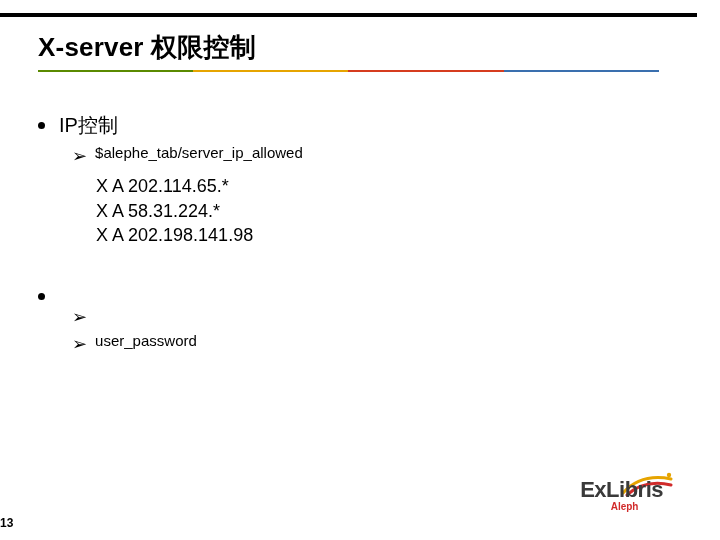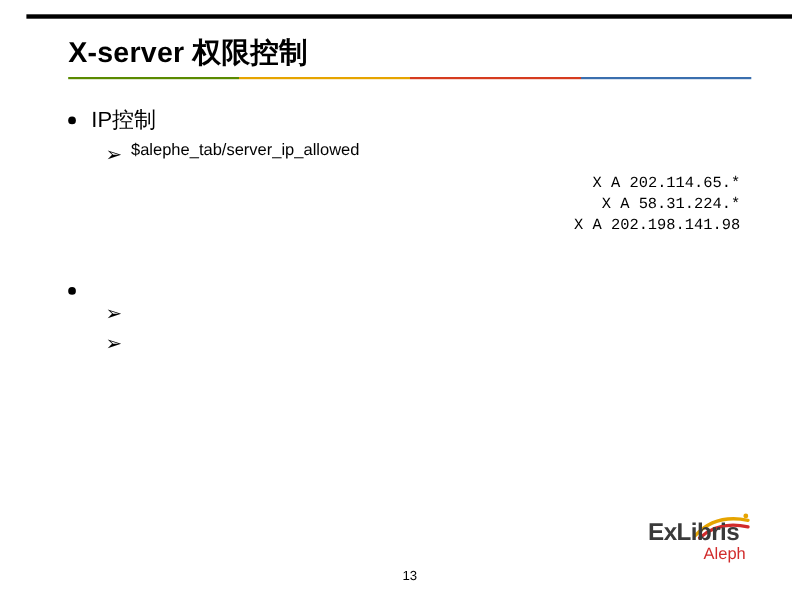--- a/index.html
+++ b/index.html
@@ -11,21 +11,20 @@
     font-family: "Verdana", "Arial", sans-serif;
     color: #000;
     overflow: hidden;
     position: relative;
   }
   .slide {
     width: 697px;
     height: 540px;
     position: relative;
     box-sizing: border-box;
-    margin-left: 24px;
   }
   .topbar {
     position: absolute;
     top: 13px;
     left: 0;
     right: 0;
     height: 4px;
     background: #000;
   }
   .title {
@@ -44,26 +43,25 @@
     right: 38px;
     height: 2px;
     background: linear-gradient(to right,
       #5a8a00 0%, #5a8a00 25%,
       #e6a400 25%, #e6a400 50%,
       #d63c1f 50%, #d63c1f 75%,
       #3a6fae 75%, #3a6fae 100%);
   }
   .body {
     position: absolute;
-    top: 96px;
+    top: 112px;
     left: 38px;
     right: 48px;
     font-size: 20px;
     line-height: 1.35;
-    text-align: right;
   }
   .b1 {
     display: flex;
     align-items: flex-start;
     margin-bottom: 4px;
   }
   .b1 .dot {
     width: 7px;
     height: 7px;
     border-radius: 50%;
@@ -86,63 +84,63 @@
     margin-right: 8px;
     margin-top: 1px;
   }
   .b2 .txt {
     font-size: 15px;
   }
   .codeblock {
     margin-left: 58px;
     margin-top: 6px;
     margin-bottom: 8px;
-    font-family: Liberation Mono, monospace;
-    font-size: 14px;
+    font-family: Liberation Sans, sans-serif;
+    font-size: 18px;
     line-height: 1.35;
     white-space: pre;
   }
   .gap {
     height: 28px;
   }
   .page-num {
     position: absolute;
     bottom: 10px;
     left: 0;
     right: 0;
-    text-align: center;
     font-size: 12px;
-    font-weight: normal;
+    font-weight: bold;
   }
   .logo {
     position: absolute;
-    right: 41px;
+    right: 26px;
     bottom: 28px;
-    text-align: right;
+    text-align: center;
   }
   .logo .swoosh {
     width: 52px;
     height: 26px;
     position: absolute;
     right: -2px;
     top: -6px;
   }
   .logo .name {
     font-size: 22px;
     font-weight: 700;
     color: #3a3a3a;
     letter-spacing: -0.5px;
     position: relative;
     padding-right: 8px;
   }
   .logo .sub {
-    font-size: 15px;
+    font-size: 10px;
     color: #d12b2b;
     margin-top: -2px;
     padding-right: 2px;
+    font-weight: bold;
   }
 </style>
 </head>
 <body>
 
 <div class="slide">
 
   <div class="topbar"></div>
 
   <div class="title">X-server 权限控制</div>
@@ -166,20 +164,21 @@
     <div class="gap"></div>
 
     <div class="b1">
       <div class="dot"></div>
     </div>
     <div class="b2">
       <div class="arrow">➢</div>
     </div>
     <div class="b2">
       <div class="arrow">➢</div>
+      <div class="txt">user_password</div>
     </div>
 
   </div>
 
   <div class="page-num">13</div>
 
   <div class="logo">
     <svg class="swoosh" viewBox="0 0 52 26">
       <path d="M2 22 Q 20 2 50 8" stroke="#e6a400" stroke-width="3" fill="none" stroke-linecap="round"></path>
       <path d="M6 24 Q 24 8 50 14" stroke="#d12b2b" stroke-width="3" fill="none" stroke-linecap="round"></path>

